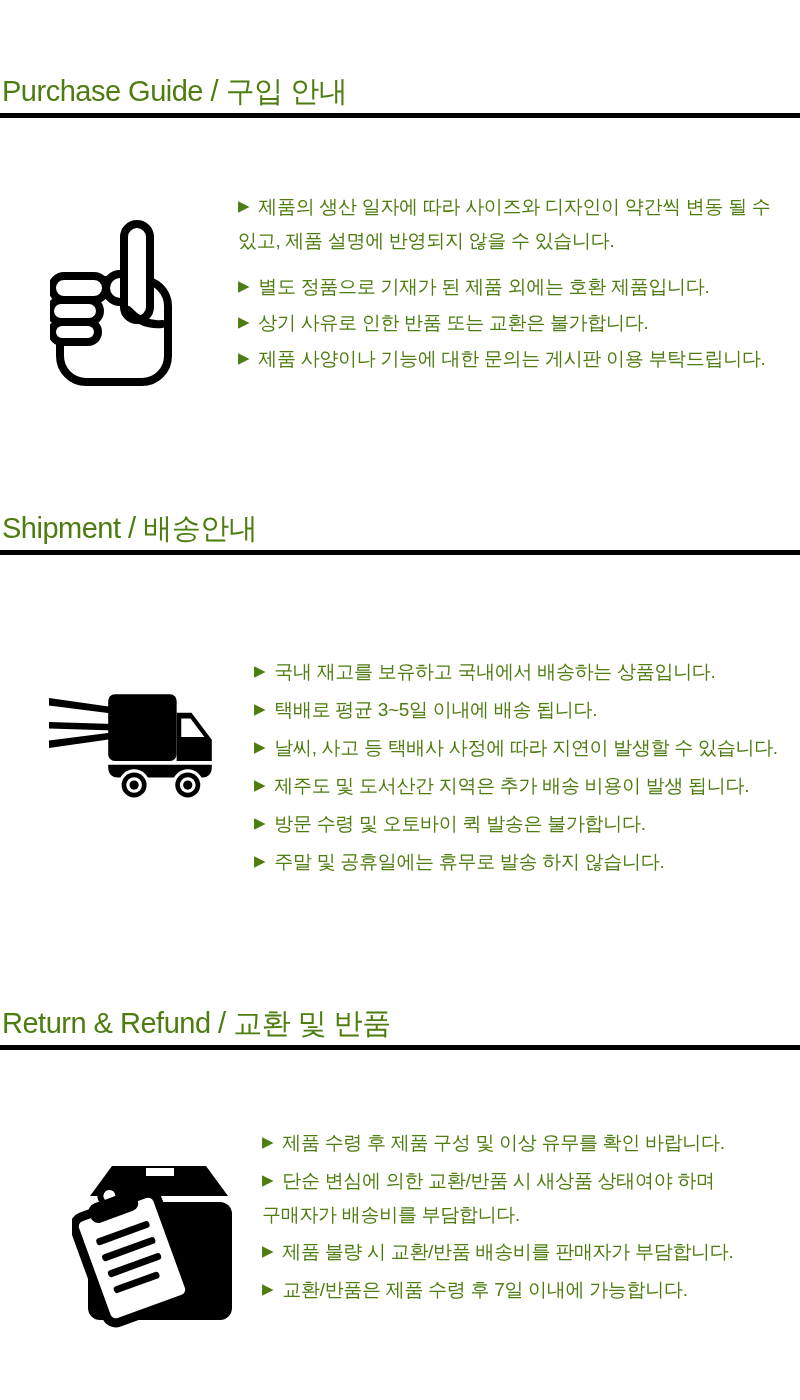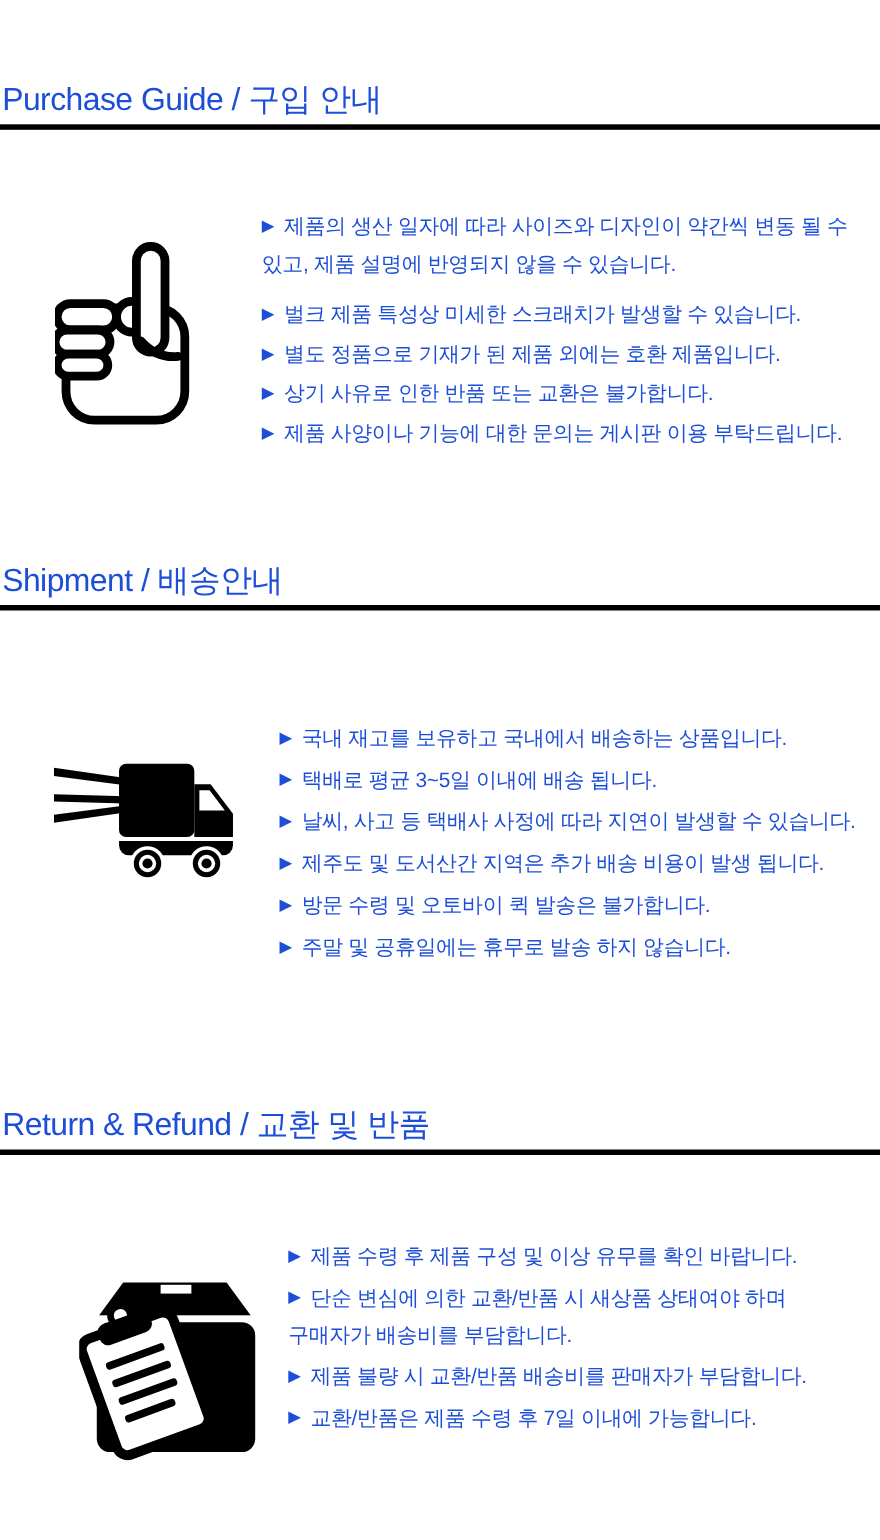--- a/index.html
+++ b/index.html
@@ -1,18 +1,18 @@
 <!DOCTYPE html>
 <html><head>
 <meta charset="utf-8">
 <style>
   html,body{margin:0;padding:0;background:#ffffff;}
   .page{
     position:relative;width:800px;height:1400px;background:#ffffff;
-    color:#1d4ed8;font-family:"Liberation Sans","DejaVu Sans",sans-serif;
+    color:#4d7c0f;font-family:"Liberation Sans","DejaVu Sans",sans-serif;
     overflow:hidden;
   }
   .sec-header{
     position:absolute;left:0;width:800px;box-sizing:border-box;
     padding:0 0 5px 2px;border-bottom:5px solid #000;
     font-size:29px;line-height:34px;font-weight:500;letter-spacing:-0.5px;
     white-space:nowrap;
   }
   #hdr-purchase{top:74px;}
   #hdr-shipment{top:511px;}
@@ -62,21 +62,20 @@
             <rect x="56" y="54" width="34" height="28" rx="14"></rect>
             <rect x="74" y="4" width="26" height="96" rx="13"></rect>
             <path d="M78,90 Q92,106 112,104" fill="none"></path>
           </g>
         </svg>
       </div>
     </div>
     <div class="bullets">
       <div class="bullet"><span class="marker">▶</span><span class="bullet-text">제품의 생산 일자에 따라 사이즈와 디자인이 약간씩 변동 될 수
 있고, 제품 설명에 반영되지 않을 수 있습니다.</span></div>
-      <div class="bullet"><span class="marker">▶</span><span class="bullet-text">벌크 제품 특성상 미세한 스크래치가 발생할 수 있습니다.</span></div>
       <div class="bullet"><span class="marker">▶</span><span class="bullet-text">별도 정품으로 기재가 된 제품 외에는 호환 제품입니다.</span></div>
       <div class="bullet"><span class="marker">▶</span><span class="bullet-text">상기 사유로 인한 반품 또는 교환은 불가합니다.</span></div>
       <div class="bullet"><span class="marker">▶</span><span class="bullet-text">제품 사양이나 기능에 대한 문의는 게시판 이용 부탁드립니다.</span></div>
     </div>
   </div>
 
   <div class="sec-header" id="hdr-shipment">Shipment / 배송안내</div>
 
   <div class="sec-row s2" id="row-shipment">
     <div class="icon-col">

